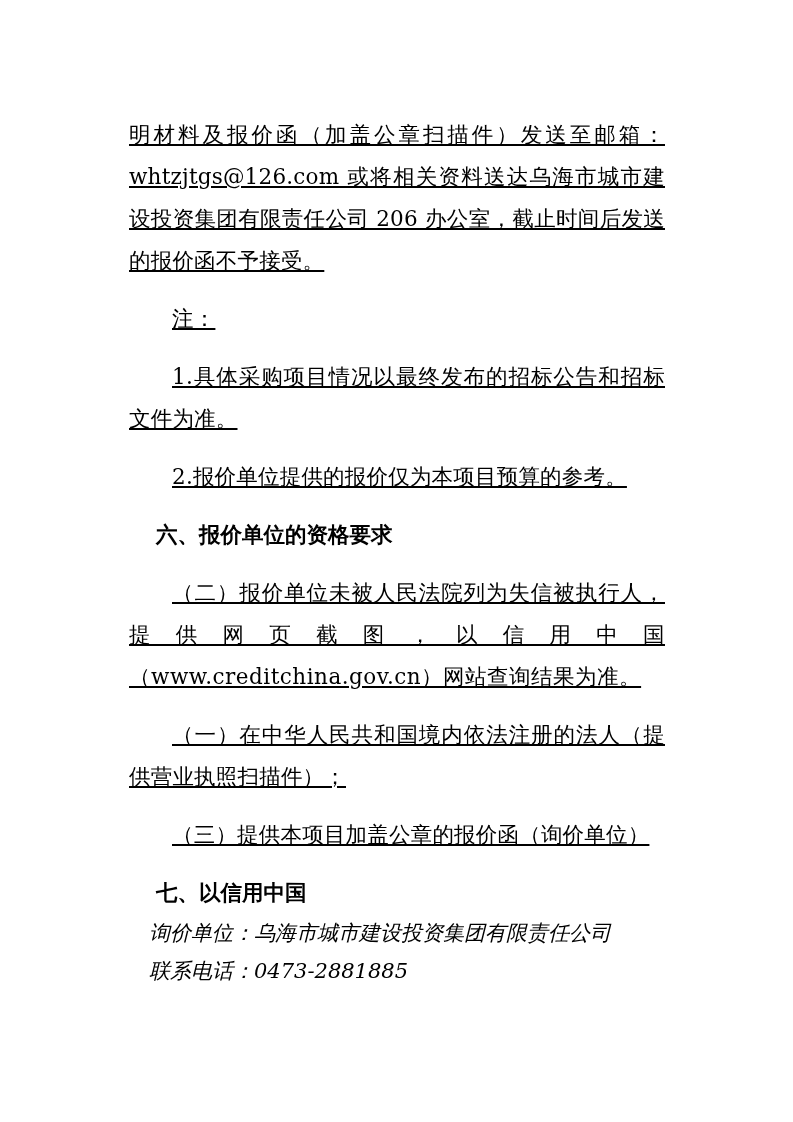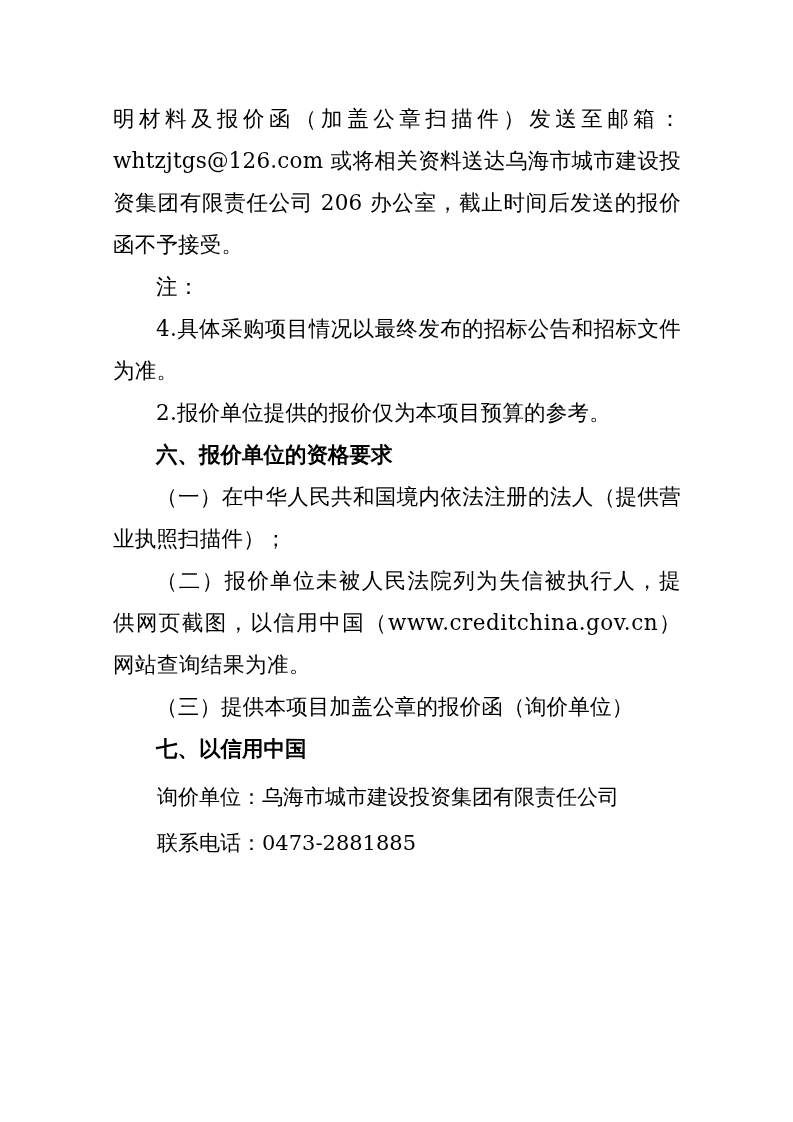--- a/index.html
+++ b/index.html
@@ -28,66 +28,68 @@
     left: 113px;
     top: 98px;
     width: 568px;
   }
   .para {
     font-size: 21.5px;
     line-height: 42px;
     letter-spacing: 0.2px;
     text-align: justify;
     text-justify: inter-ideograph;
-    margin: 0;
+    margin: 16px;
     white-space: pre-wrap;
+    text-decoration: underline;
   }
   .indent {
     text-indent: 43px;
   }
   .heading {
     font-size: 21.5px;
     line-height: 42px;
     font-weight: bold;
     text-indent: 43px;
     margin: 0;
     font-family: "DejaVu Sans", "Liberation Sans", sans-serif;
   }
   .heading-gap {
     margin-top: 0;
   }
   .contact-line {
     font-size: 21px;
     line-height: 38px;
     text-indent: 36px;
-    margin: 8px;
+    margin: 0;
+    font-style: italic;
   }
   .mono-ish {
     letter-spacing: 0.5px;
   }
 </style>
 </head>
 <body>
 
 <div class="page">
   <div class="content">
 
     <p class="para">明材料及报价函（加盖公章扫描件）发送至邮箱：whtzjtgs@126.com 或将相关资料送达乌海市城市建设投资集团有限责任公司 206 办公室，截止时间后发送的报价函不予接受。</p>
 
     <p class="para indent">注：</p>
 
-    <p class="para indent">4.具体采购项目情况以最终发布的招标公告和招标文件为准。</p>
+    <p class="para indent">1.具体采购项目情况以最终发布的招标公告和招标文件为准。</p>
 
     <p class="para indent">2.报价单位提供的报价仅为本项目预算的参考。</p>
 
     <p class="heading heading-gap">六、报价单位的资格要求</p>
 
+    <p class="para indent mono-ish">（二）报价单位未被人民法院列为失信被执行人，提供网页截图，以信用中国（www.creditchina.gov.cn）网站查询结果为准。</p>
+
     <p class="para indent">（一）在中华人民共和国境内依法注册的法人（提供营业执照扫描件）；</p>
-
-    <p class="para indent mono-ish">（二）报价单位未被人民法院列为失信被执行人，提供网页截图，以信用中国（www.creditchina.gov.cn）网站查询结果为准。</p>
 
     <p class="para indent">（三）提供本项目加盖公章的报价函（询价单位）</p>
 
     <p class="heading heading-gap">七、以信用中国</p>
 
     <p class="contact-line">询价单位：乌海市城市建设投资集团有限责任公司</p>
 
     <p class="contact-line">联系电话：0473-2881885</p>
 
   </div>

